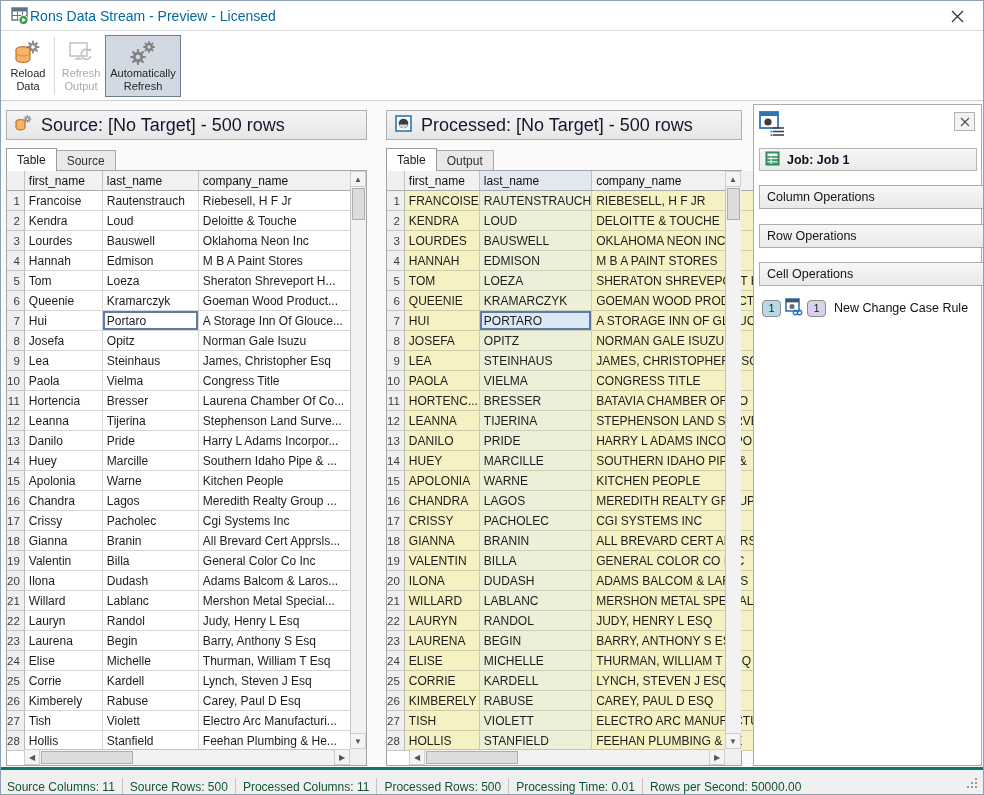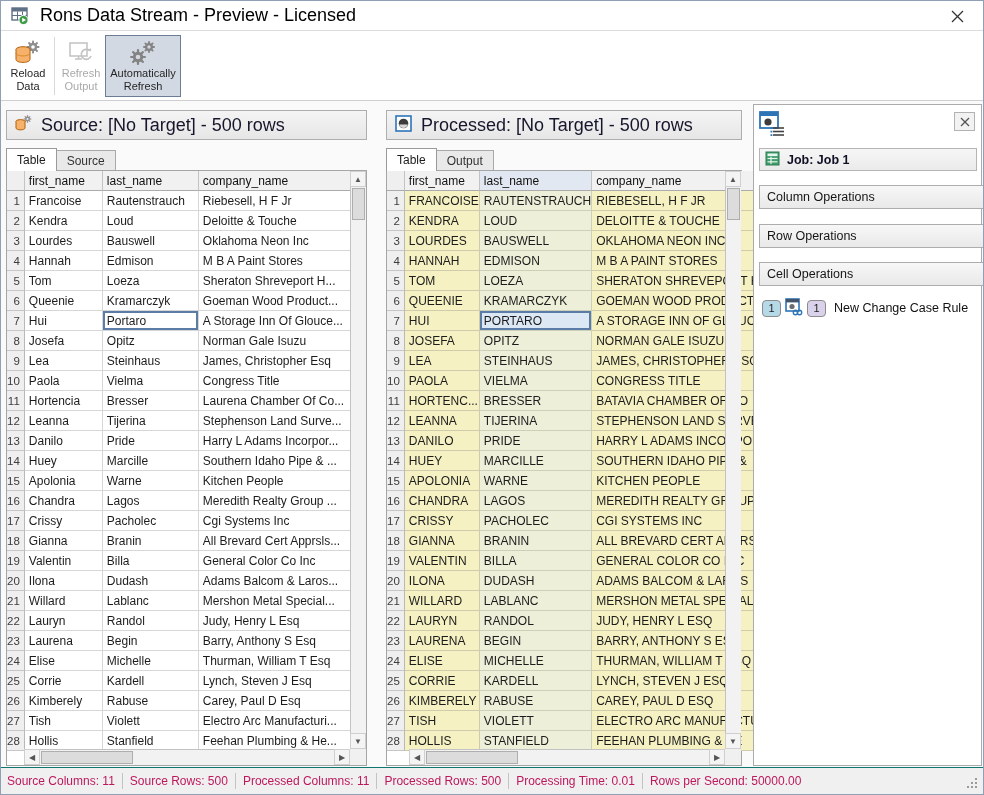--- a/index.html
+++ b/index.html
@@ -3,21 +3,21 @@
 <meta charset="utf-8">
 <style>
   html,body{margin:0;padding:0;background:#cfd6de;}
   *{box-sizing:border-box;}
   body{font-family:"Liberation Sans","DejaVu Sans",sans-serif;color:#1b1b1b;}
   .window{position:relative;width:984px;height:795px;background:#ffffff;border:1px solid #8fa0b5;overflow:hidden;}
 
   
   .titlebar{position:absolute;left:0;top:0;right:0;height:30px;background:#ffffff;border-bottom:1px solid #dcdcdc;display:flex;align-items:center;}
   .titlebar .app-ico{margin-left:9px;width:20px;height:20px;flex:0 0 auto;}
-  .titlebar .title{margin-left:10px;font-size:18px;color:#000000;}
+  .titlebar .title{margin-left:0;font-size:14px;color:#0369a1;}
   .title-close{position:absolute;right:12px;top:4px;width:28px;height:22px;display:flex;align-items:center;justify-content:center;cursor:pointer;}
 
   
   .toolbar{position:absolute;left:0;top:31px;right:0;height:69px;background:#ffffff;border-bottom:1px solid #cfcfcf;display:flex;align-items:stretch;padding:3px 0 3px 4px;}
   .tbtn{width:44px;margin:0 1px;display:flex;flex-direction:column;align-items:center;justify-content:flex-start;padding-top:3px;border:1px solid transparent;font-size:11px;line-height:12.5px;text-align:center;color:#262626;}
   .tbtn .ticon{height:28px;display:flex;align-items:center;justify-content:center;}
   .tbtn.disabled{color:#a9a9a9;}
   .tbtn.pressed{background:#d2d9e3;border:1px solid #6b7d94;width:76px;}
   .tsep{width:1px;background:#d9d9d9;margin:2px 3px;}
 
@@ -71,21 +71,21 @@
   .jp-jobbar{position:absolute;left:5px;top:43px;width:218px;height:23px;border:1px solid #b5b5b5;background:linear-gradient(#f6f6f6,#ebebeb);display:flex;align-items:center;padding-left:5px;font-size:12.5px;color:#101024;font-weight:bold;}
   .jp-jobbar .jtxt{margin-left:7px;}
   .jp-section{position:absolute;left:5px;width:232px;height:24px;border:1px solid #adadad;background:linear-gradient(#f7f7f7,#e9e9e9);display:flex;align-items:center;padding-left:7px;font-size:12.5px;color:#161616;}
   .jp-rule{position:absolute;left:8px;top:193px;height:20px;display:flex;align-items:center;gap:4px;font-size:12.5px;color:#111;}
   .badge{width:19px;height:17px;border:1px solid #8c8c8c;border-radius:4px;display:flex;align-items:center;justify-content:center;font-size:11px;color:#222;}
   .badge.blue{background:#b5d9e6;}
   .badge.purple{background:#d9d2ea;}
   .rule-label{margin-left:4px;}
 
   
-  .statusbar{position:absolute;left:0;bottom:0;right:0;height:27px;background:#f0f0f0;border-top:1px solid #0f766e;display:flex;align-items:center;font-size:12px;color:#be185d;padding-left:6px;}
+  .statusbar{position:absolute;left:0;bottom:0;right:0;height:27px;background:#f0f0f0;border-top:3px solid #0f766e;display:flex;align-items:flex-end;font-size:12px;color:#14532d;padding-left:6px;}
   .statusbar .item{padding:0 7px;}
   .statusbar .item:first-child{padding-left:0;}
   .statusbar .sep{width:1px;height:16px;background:#c3c3c3;}
   .grip{position:absolute;right:4px;bottom:4px;width:12px;height:12px;}
   .grip::before{content:"";position:absolute;width:2px;height:2px;background:transparent;
     box-shadow:8px 8px #9a9a9a,8px 4px #9a9a9a,4px 8px #9a9a9a,8px 0 #9a9a9a,0 8px #9a9a9a,4px 4px #9a9a9a;}
 </style>
 </head>
 <body>
 

